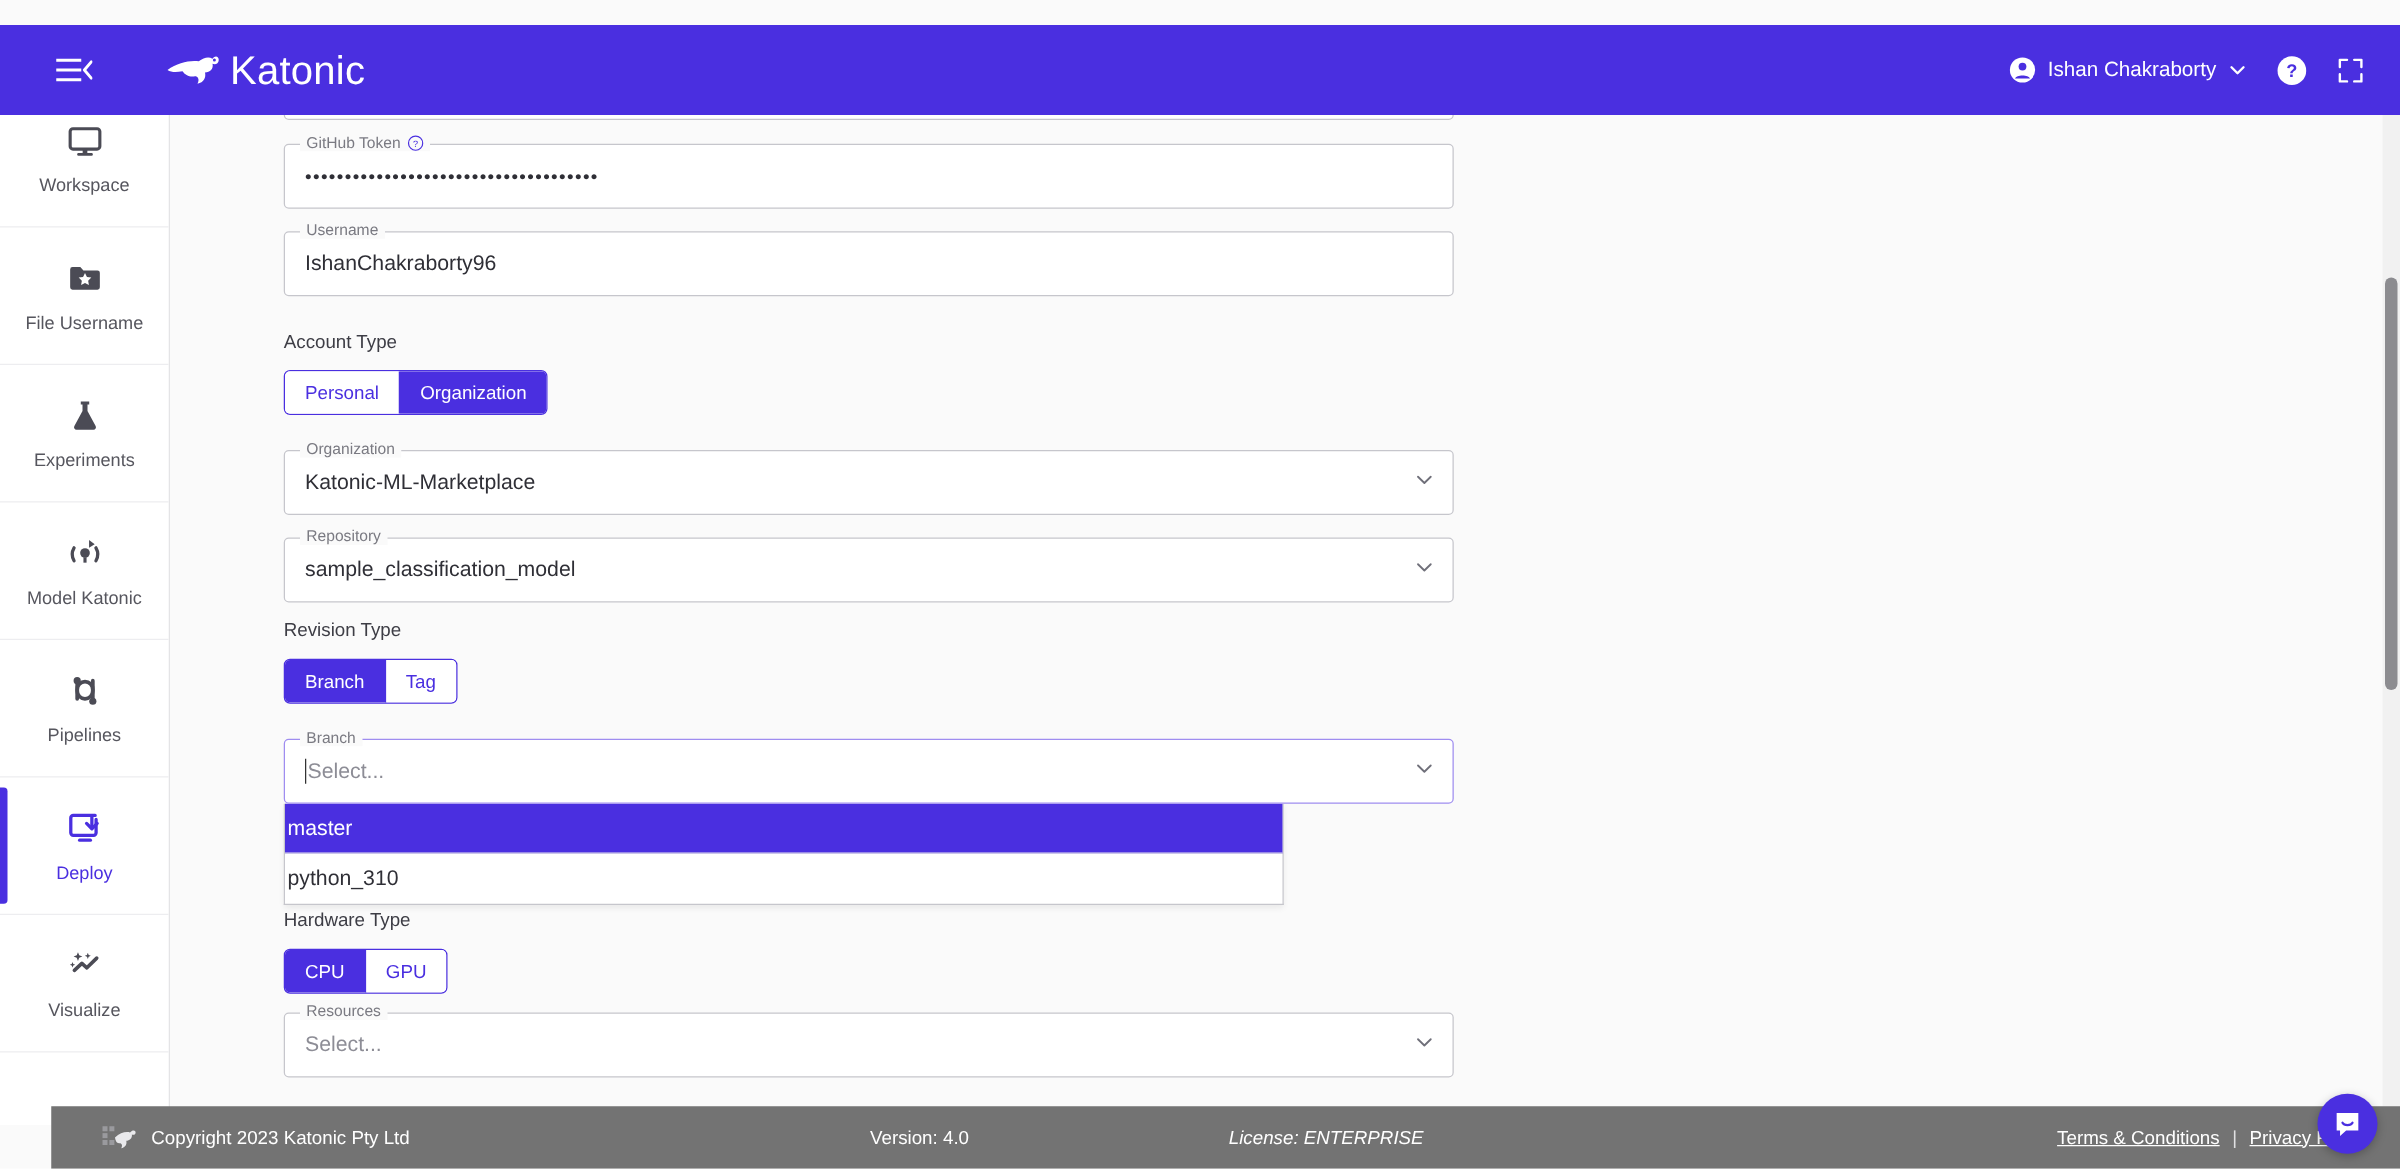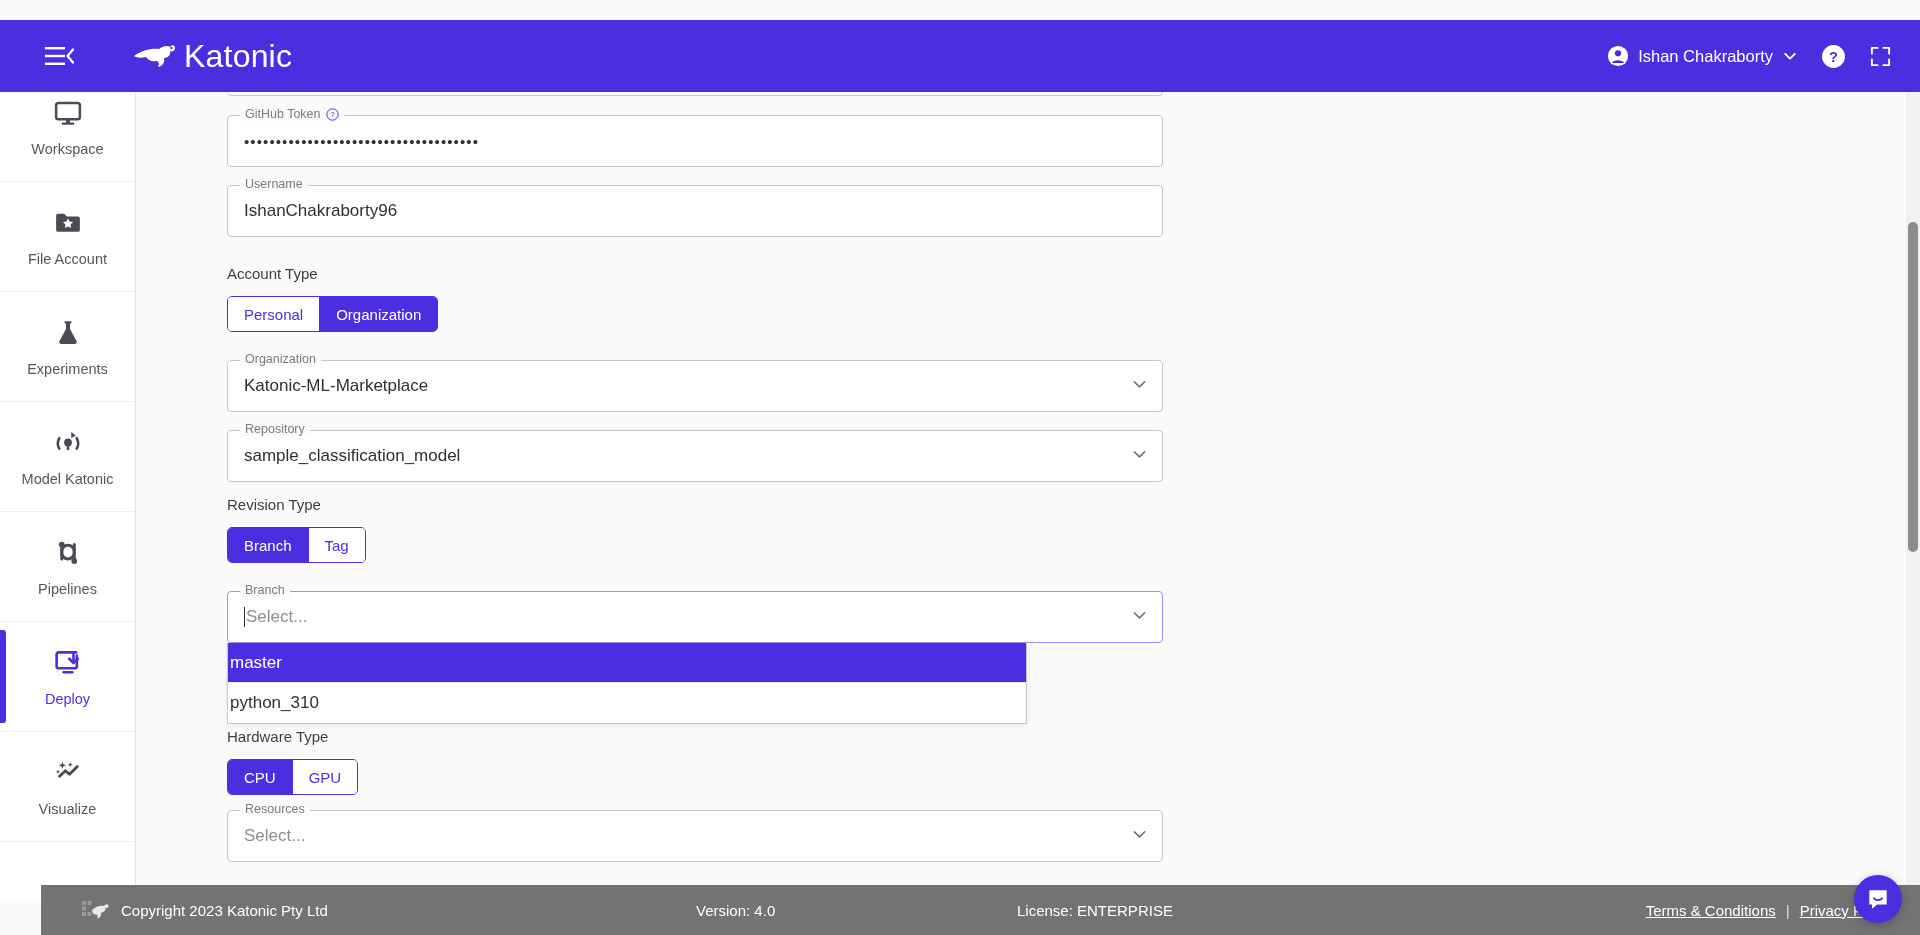--- a/index.html
+++ b/index.html
@@ -115,21 +115,21 @@
   }
 
   
   .footer {
     position: absolute; bottom: 0; left: 0; width: 1920px; height: 50px;
     background: #737373; display:flex; align-items:center; z-index: 70;
     color:#fff; font-size: 15px; margin-left: 41px;
   }
   .f-left { display:flex; align-items:center; gap:10px; margin-left: 40px; }
   .f-mid1 { position:absolute; left: 655px; }
-  .f-mid2 { position:absolute; left: 976px; }
+  .f-mid2 { position:absolute; left: 942px; font-style: italic; }
   .f-right { position:absolute; right: 68px; display:flex; align-items:center; gap:10px; }
   .f-link { color:#fff; text-decoration: underline; cursor:pointer; }
   .f-sep { color:#e0e0e2; }
 
   .chat-bubble {
     position:absolute; right: 18px; bottom: 12px; width: 48px; height: 48px;
     border-radius: 50%; background:#4a2fe0; cursor:pointer; z-index: 90;
     display:flex; align-items:center; justify-content:center;
     box-shadow: 0 2px 8px rgba(0,0,0,.25);
   }
@@ -212,21 +212,21 @@
       <span class="nav-label">Workspace</span>
     </div>
 
     <div class="nav-item">
       <span class="nav-icon">
         <svg width="30" height="30" viewBox="0 0 24 24">
           <path d="M2.5 6 a1.5 1.5 0 0 1 1.5-1.5 h5 l2 2.2 h9 a1.5 1.5 0 0 1 1.5 1.5 v9.3 a1.5 1.5 0 0 1 -1.5 1.5 H4 a1.5 1.5 0 0 1 -1.5 -1.5 Z" fill="#4b4b55"></path>
           <path d="M12 8.3 l1.25 2.55 2.8.4 -2.03 1.98 .48 2.8 -2.5 -1.32 -2.5 1.32 .48 -2.8 -2.03 -1.98 2.8 -.4 Z" fill="#fff"></path>
         </svg>
       </span>
-      <span class="nav-label">File Account</span>
+      <span class="nav-label">File Username</span>
     </div>
 
     <div class="nav-item">
       <span class="nav-icon">
         <svg width="30" height="30" viewBox="0 0 24 24">
           <path d="M9.3 2.5 h5.4 v1.9 h-1.1 v4.3 l5.2 9.6 a1.6 1.6 0 0 1 -1.4 2.4 H6.6 a1.6 1.6 0 0 1 -1.4 -2.4 l5.2 -9.6 V4.4 H9.3 Z" fill="#4b4b55"></path>
         </svg>
       </span>
       <span class="nav-label">Experiments</span>
     </div>

